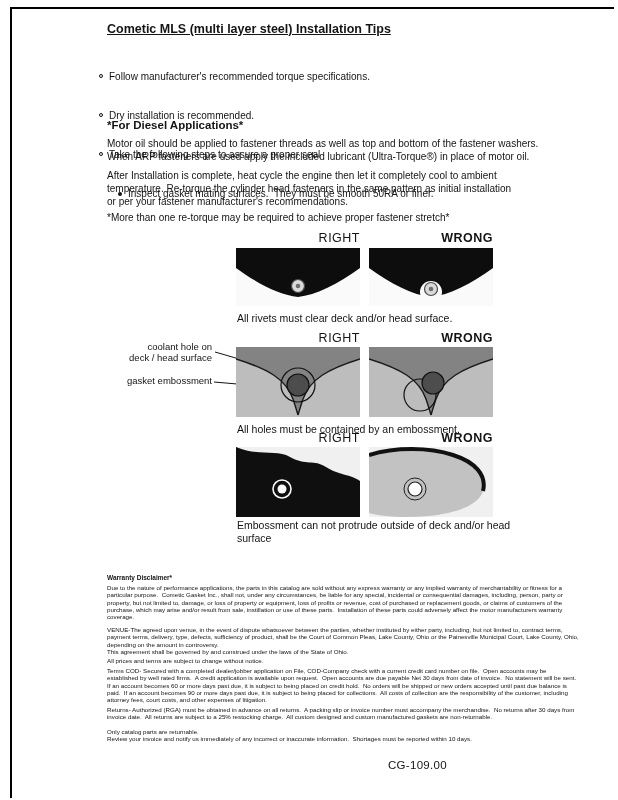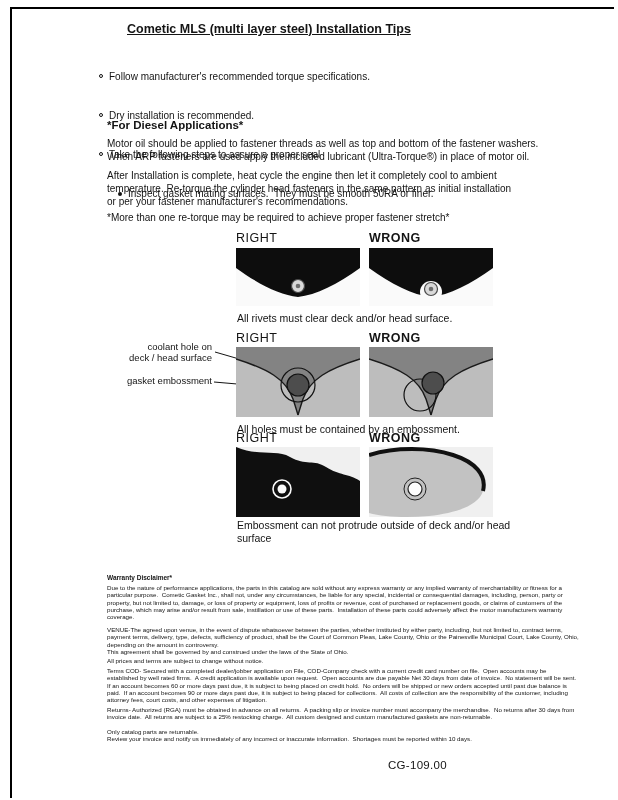--- a/index.html
+++ b/index.html
@@ -5,34 +5,34 @@
   * { margin:0; padding:0; box-sizing:border-box; }
   html,body { background:#ececec; }
   .page {
     position:relative; width:618px; height:800px; margin:0 auto;
     background:#ffffff; color:#141414; overflow:hidden;
     font-family:"Liberation Sans", sans-serif;
   }
   .abs { position:absolute; }
   .page-border { left:10px; top:7px; width:604px; height:791px;
     border-top:2px solid #000; border-left:2px solid #000; }
-  .title { left:107px; top:22px; font-size:12.5px; font-weight:bold; text-decoration:underline;margin-left:20px; }
+  .title { left:107px; top:22px; font-size:12.5px; font-weight:bold; text-decoration:underline; }
   .body-text { font-size:10px; line-height:13px; white-space:pre-wrap; }
   .tips { left:99px; top:44px; width:470px; }
   .bullet-row { display:flex; align-items:flex-start; }
   .o-bullet { flex:0 0 auto; width:4px; height:4px; border:1px solid #141414; border-radius:50%;
     margin:4px 6px 0 0; }
   .f-bullet { flex:0 0 auto; width:4px; height:4px; background:#141414; border-radius:50%;
     margin:4.5px 6px 0 0; margin-left:19px; }
   .sec-heading { font-size:11.5px; font-weight:bold; }
   .diesel-h { left:107px; top:119px; }
   .diesel-p1 { left:107px; top:137px; width:470px; }
   .diesel-p2 { left:107px; top:169px; width:470px; }
   .diesel-note { left:107px; top:211px; width:470px; }
-  .rw-header { width:124px; text-align:left; font-size:12.5px; letter-spacing:0.5px; }
+  .rw-header { width:124px; text-align:right; font-size:12.5px; letter-spacing:0.5px; }
   .col-right { left:236px; } .col-wrong { left:369px;font-weight:bold; }
   .hdr1 { top:231px; } .hdr2 { top:331px; } .hdr3 { top:431px; }
   .diag { width:124px; }
   .diag svg { display:block; }
   .row1 { top:248px; } .row2 { top:347px; } .row3 { top:447px; }
   .caption { left:237px; font-size:10.5px; line-height:13px; }
   .cap1 { top:312px; } .cap2 { top:423px; } .cap3 { top:519px; width:278px; }
   .callout { text-align:right; font-size:9.5px; line-height:11px; }
   .callout-coolant { left:112px; top:341px; width:100px; }
   .callout-emboss  { left:106px; top:375px; width:106px; }

